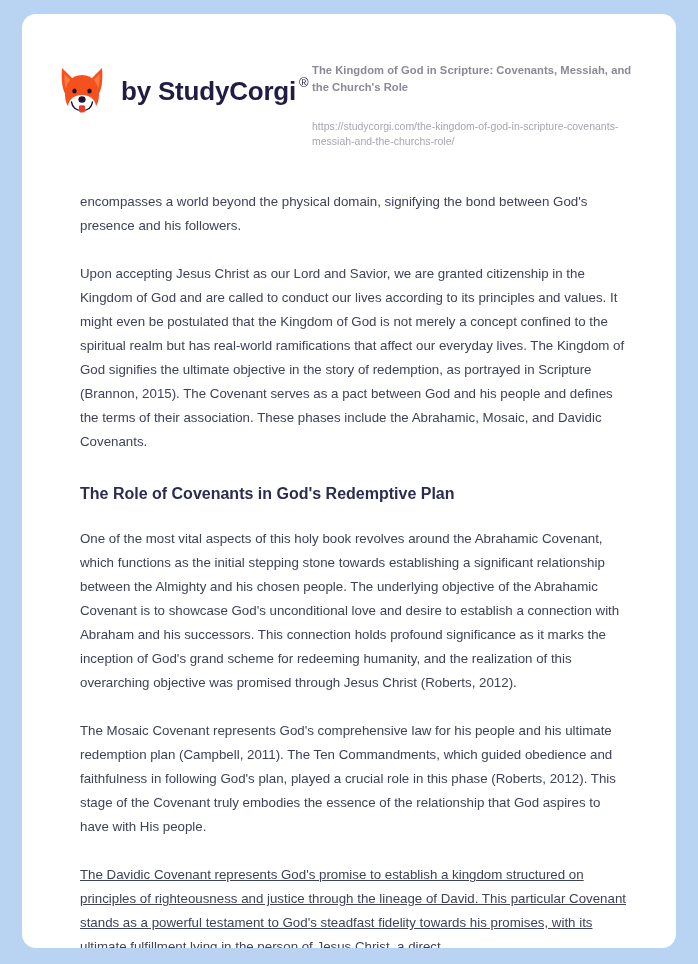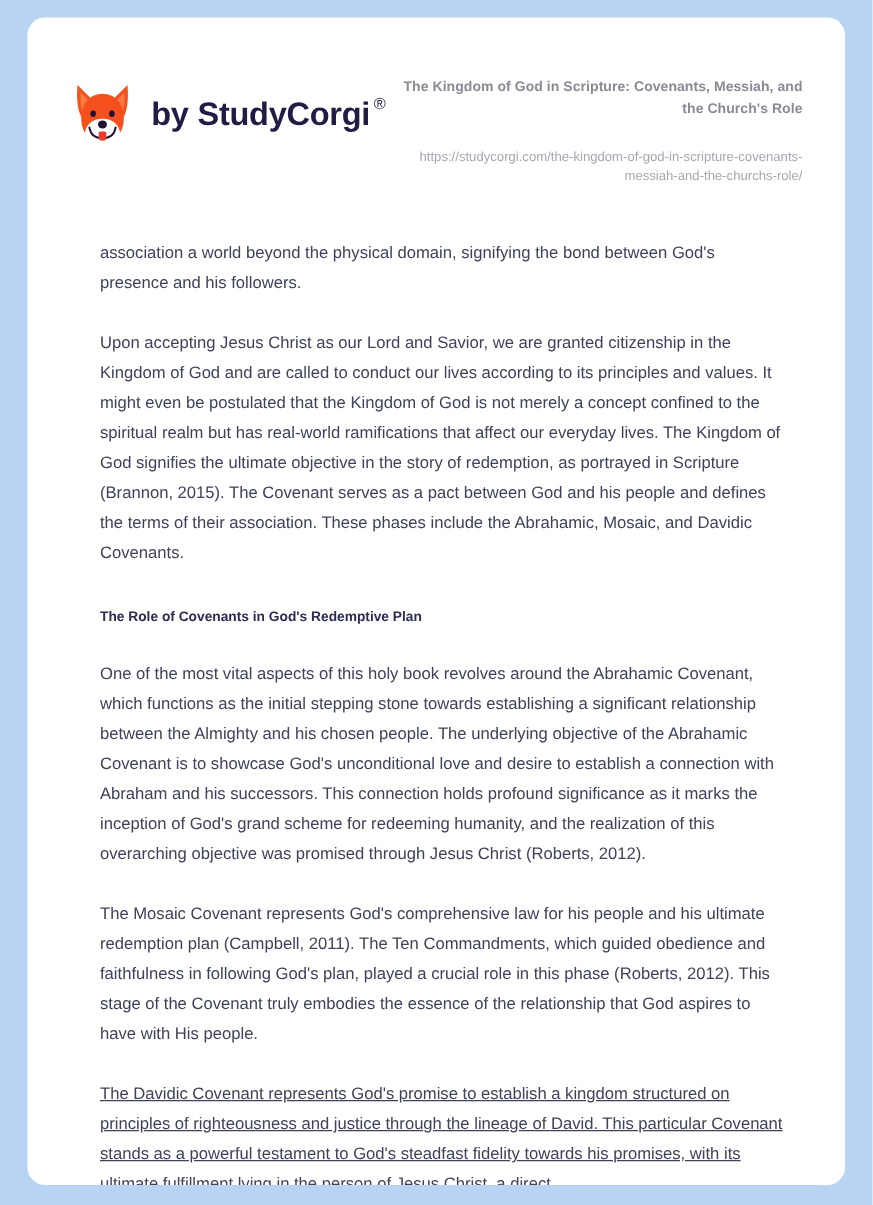--- a/index.html
+++ b/index.html
@@ -54,21 +54,21 @@
   .brand-reg {
     font-size: 13px;
     vertical-align: super;
     font-weight: normal;
     color: #201c44;
     margin-left: 3px;
     position: relative;
     top: -3px;
   }
   .doc-meta {
-    text-align: right;
+    text-align: left;
     max-width: 330px;
     padding-top: 2px;
   }
   .doc-title {
     font-size: 11.2px;
     font-weight: bold;
     color: #8a8a96;
     line-height: 1.5;
     letter-spacing: 0.05px;
   }
@@ -86,21 +86,21 @@
   }
   .para {
     font-size: 13.3px;
     line-height: 24px;
     color: #3f4259;
     margin: 0 0 24px 0;
     text-align: left;
   }
   .para:last-child { margin-bottom: 0; text-decoration: underline; }
   .section-heading {
-    font-size: 11px;
+    font-size: 16px;
     font-weight: bold;
     color: #2c2c52;
     line-height: 24px;
     margin: 28px 0 21px 0;
   }
 </style>
 </head>
 <body>
 
 <div class="page-sheet">
@@ -135,21 +135,21 @@
     </div>
 
     <div class="doc-meta">
       <div class="doc-title">The Kingdom of God in Scripture: Covenants, Messiah, and the Church's Role</div>
       <div class="doc-url">https://studycorgi.com/the-kingdom-of-god-in-scripture-covenants-messiah-and-the-churchs-role/</div>
     </div>
 
   </div>
 
   <div class="doc-body">
-      <p class="para">association a world beyond the physical domain, signifying the bond between God's presence and his followers.</p>
+      <p class="para">encompasses a world beyond the physical domain, signifying the bond between God's presence and his followers.</p>
       <p class="para">Upon accepting Jesus Christ as our Lord and Savior, we are granted citizenship in the Kingdom of God and are called to conduct our lives according to its principles and values. It might even be postulated that the Kingdom of God is not merely a concept confined to the spiritual realm but has real-world ramifications that affect our everyday lives. The Kingdom of God signifies the ultimate objective in the story of redemption, as portrayed in Scripture (Brannon, 2015). The Covenant serves as a pact between God and his people and defines the terms of their association. These phases include the Abrahamic, Mosaic, and Davidic Covenants.</p>
       <h2 class="section-heading">The Role of Covenants in God's Redemptive Plan</h2>
       <p class="para">One of the most vital aspects of this holy book revolves around the Abrahamic Covenant, which functions as the initial stepping stone towards establishing a significant relationship between the Almighty and his chosen people. The underlying objective of the Abrahamic Covenant is to showcase God's unconditional love and desire to establish a connection with Abraham and his successors. This connection holds profound significance as it marks the inception of God's grand scheme for redeeming humanity, and the realization of this overarching objective was promised through Jesus Christ (Roberts, 2012).</p>
       <p class="para">The Mosaic Covenant represents God's comprehensive law for his people and his ultimate redemption plan (Campbell, 2011). The Ten Commandments, which guided obedience and faithfulness in following God's plan, played a crucial role in this phase (Roberts, 2012). This stage of the Covenant truly embodies the essence of the relationship that God aspires to have with His people.</p>
       <p class="para">The Davidic Covenant represents God's promise to establish a kingdom structured on principles of righteousness and justice through the lineage of David. This particular Covenant stands as a powerful testament to God's steadfast fidelity towards his promises, with its ultimate fulfillment lying in the person of Jesus Christ, a direct</p>
     </div>
 
 </div>
 
 </body></html>

